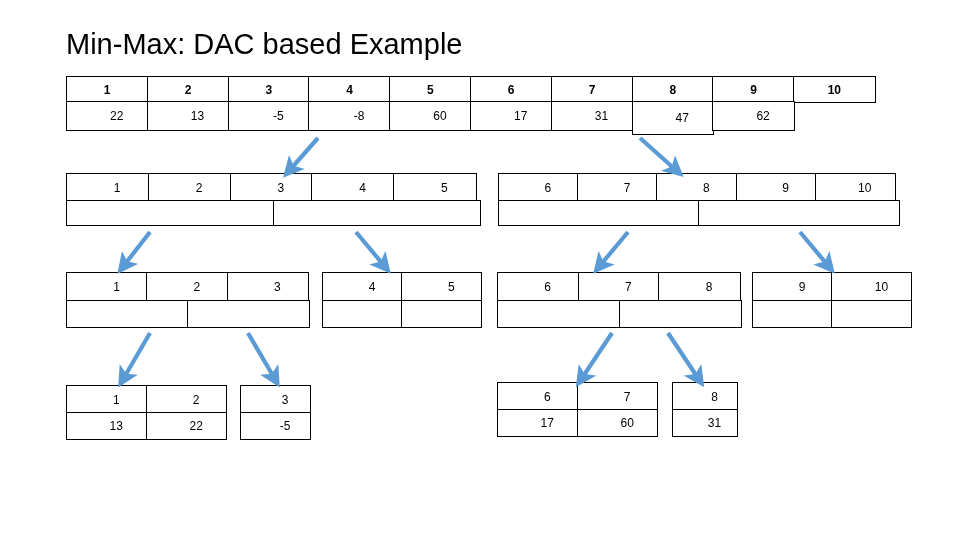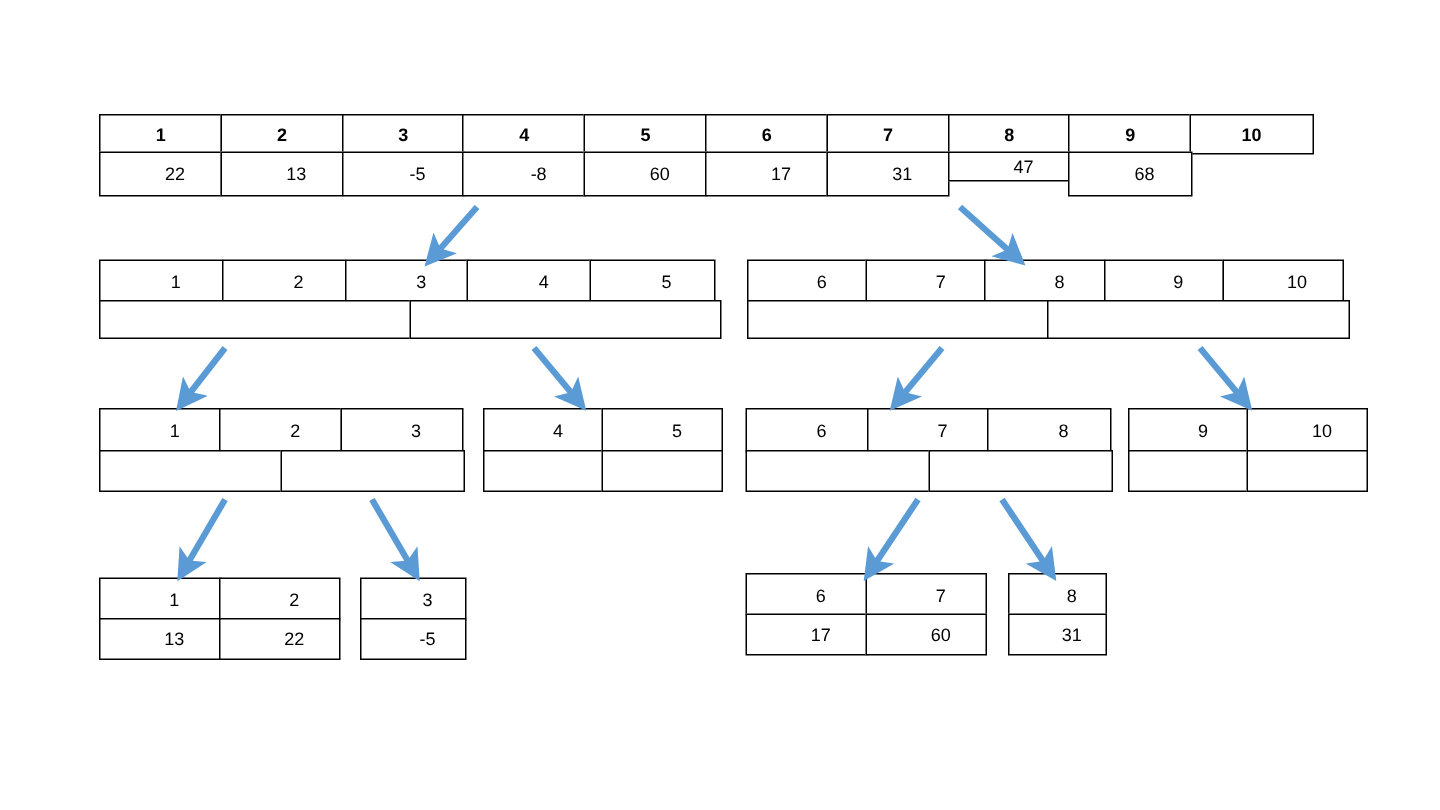--- a/index.html
+++ b/index.html
@@ -69,20 +69,21 @@
     width: 960px;
     height: 540px;
     pointer-events: none;
   }
 </style>
 </head>
 <body>
 
 <div id="slide">
 
+  <div id="title">Min-Max: DAC based Example</div>
 
   <div class="tbl" id="t-l1" style="left:66px; top:76px; width:824px;">
     <div class="row">
       <div class="cell hdr" style="width:82.4px;height:27px">1</div>
       <div class="cell hdr" style="width:82.4px;height:27px">2</div>
       <div class="cell hdr" style="width:82.4px;height:27px">3</div>
       <div class="cell hdr" style="width:82.4px;height:27px">4</div>
       <div class="cell hdr" style="width:82.4px;height:27px">5</div>
       <div class="cell hdr" style="width:82.4px;height:27px">6</div>
       <div class="cell hdr" style="width:82.4px;height:27px">7</div>
@@ -91,22 +92,22 @@
       <div class="cell hdr" style="width:82.4px;height:27px">10</div>
     </div>
     <div class="row">
       <div class="cell plain" style="width:82.4px;height:30px">22</div>
       <div class="cell plain" style="width:82.4px;height:30px">13</div>
       <div class="cell plain" style="width:82.4px;height:30px">-5</div>
       <div class="cell plain" style="width:82.4px;height:30px">-8</div>
       <div class="cell plain" style="width:82.4px;height:30px">60</div>
       <div class="cell plain" style="width:82.4px;height:30px">17</div>
       <div class="cell plain" style="width:82.4px;height:30px">31</div>
-      <div class="cell plain" style="width:82.4px;height:20px">47</div>
-      <div class="cell plain" style="width:82.4px;height:30px">68</div>
+      <div class="cell plain" style="width:82.4px;height:34px">47</div>
+      <div class="cell plain" style="width:82.4px;height:30px">62</div>
     </div>
   </div>
 
   <div class="tbl" id="t-l2a" style="left:66px; top:173px; width:417px;">
     <div class="row">
       <div class="cell plain" style="width:83.4px;height:29px">1</div>
       <div class="cell plain" style="width:83.4px;height:29px">2</div>
       <div class="cell plain" style="width:83.4px;height:29px">3</div>
       <div class="cell plain" style="width:83.4px;height:29px">4</div>
       <div class="cell plain" style="width:83.4px;height:29px">5</div>

